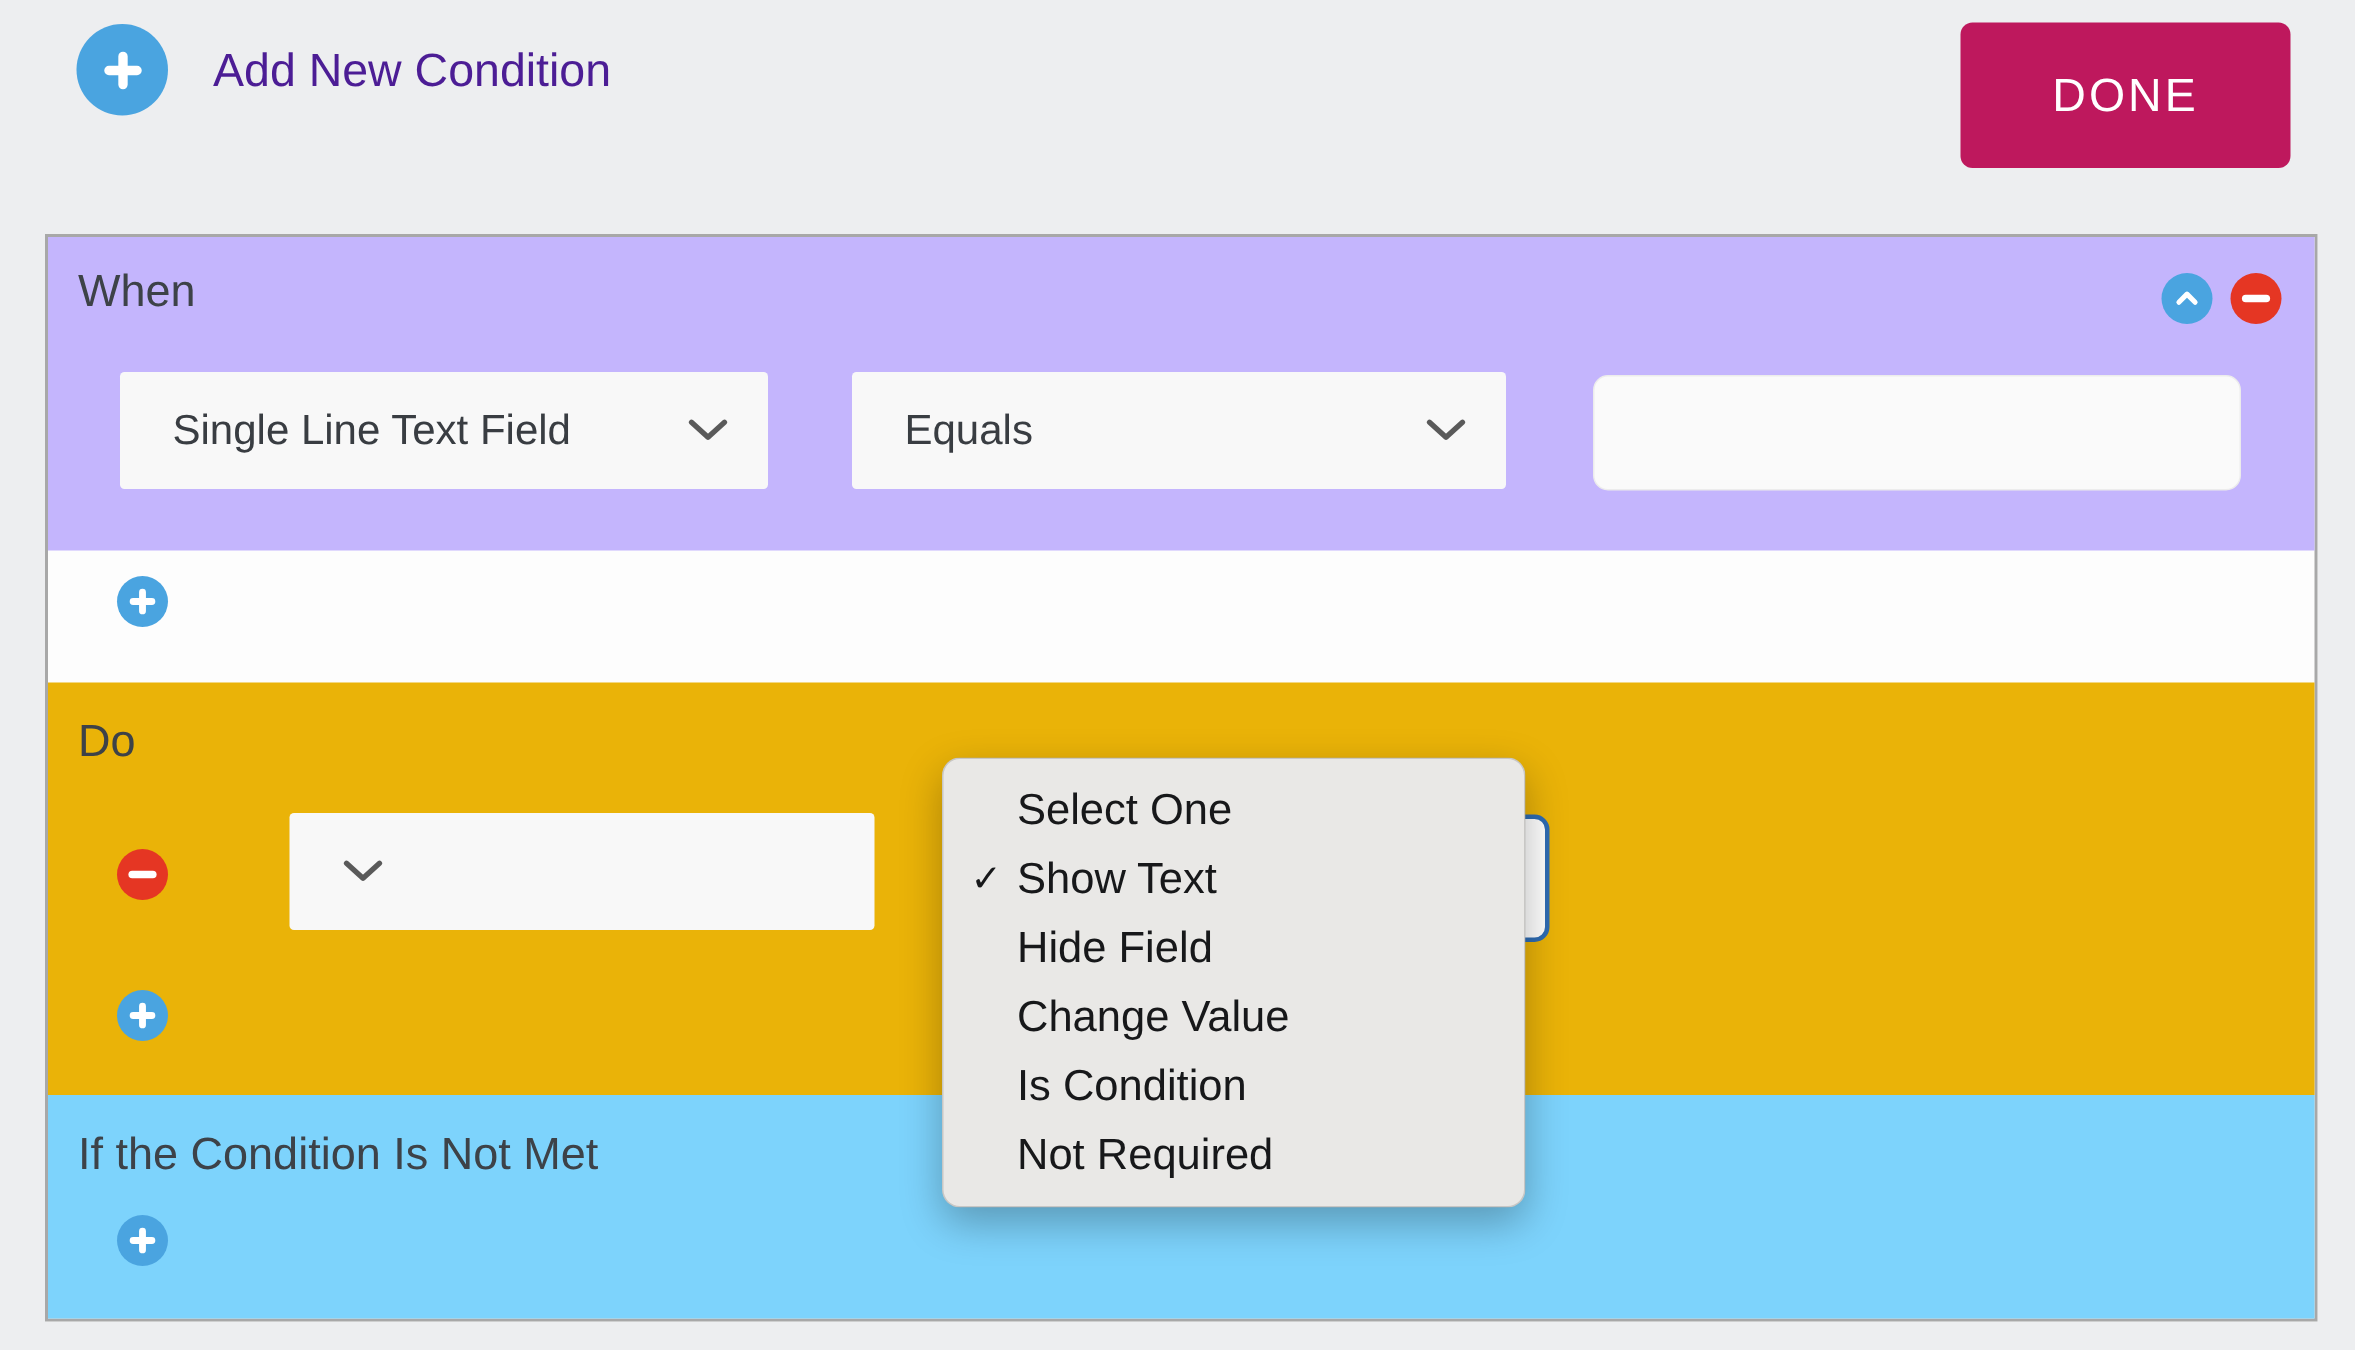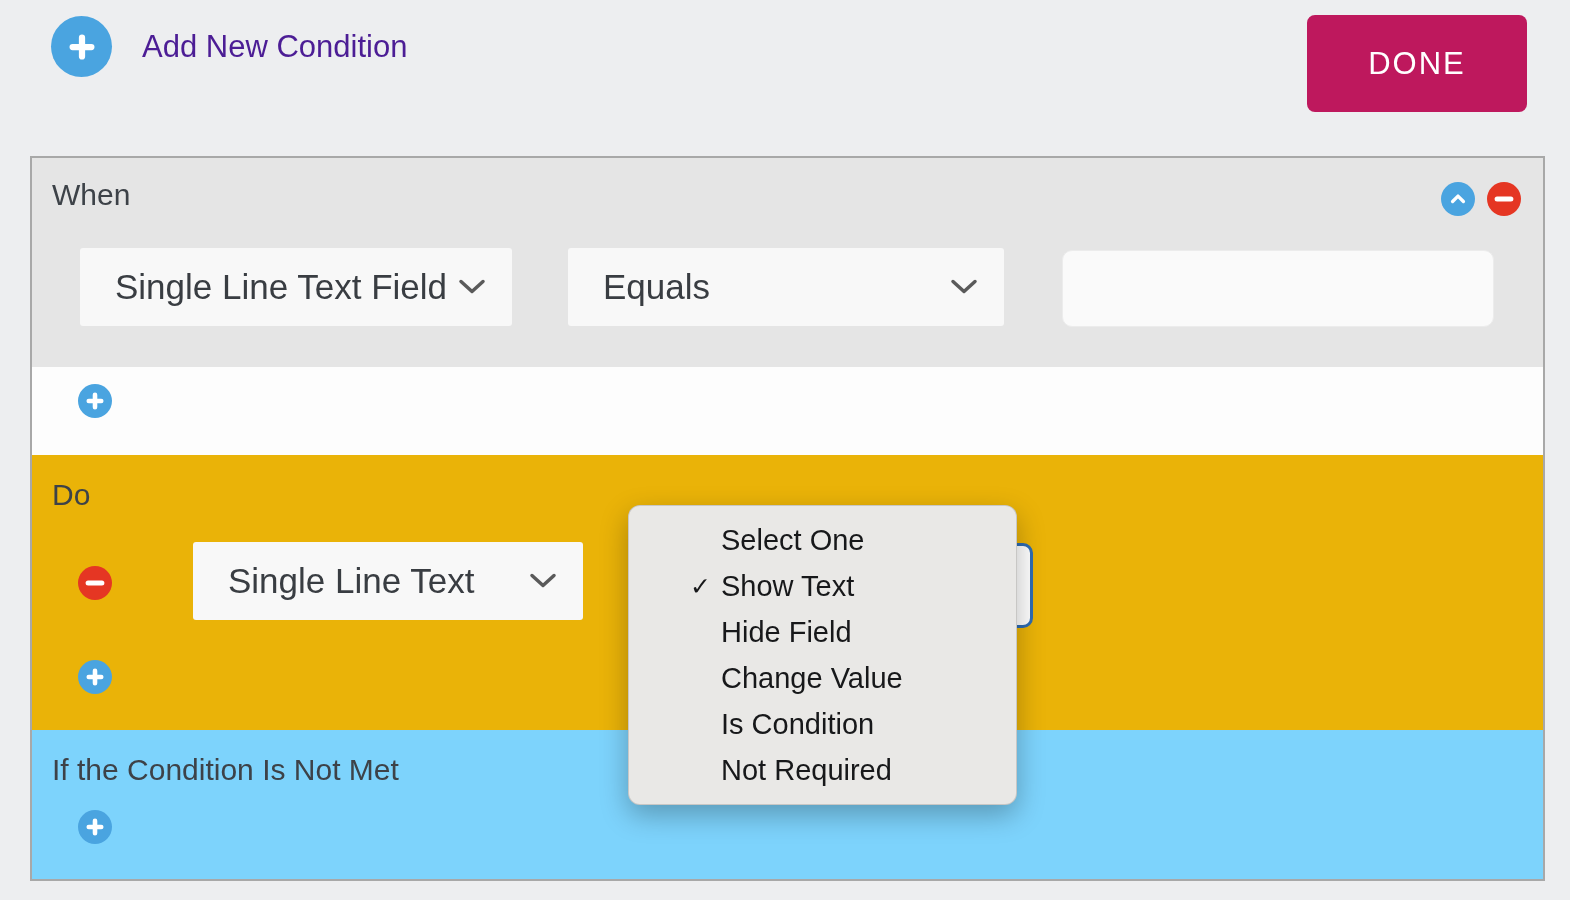--- a/index.html
+++ b/index.html
@@ -22,31 +22,31 @@
     background:#be185d;border:none;border-radius:8px;color:#ffffff;
     font-size:31px;letter-spacing:2px;cursor:pointer;
     font-family:"Liberation Sans","DejaVu Sans",sans-serif;
   }
   
   .panel{
     position:absolute;left:30px;top:156px;width:1515px;height:725px;
     border:2px solid #a8a8a8;box-sizing:border-box;background:#fdfdfd;
   }
   .section{position:absolute;left:0;width:1511px;}
-  .sec-when{top:0;height:209px;background:#e5e5e5;}
+  .sec-when{top:0;height:209px;background:#c4b5fd;}
   .sec-do{top:297px;height:275px;background:#eab308;}
   .sec-if{top:572px;height:149px;background:#7dd3fc;}
   .sec-label{position:absolute;font-size:30px;color:#3d4248;}
   
   .selbox{
     position:absolute;height:78px;background:#f8f8f8;border-radius:3px;
     display:flex;align-items:center;justify-content:space-between;
     padding:0 26px 0 35px;box-sizing:border-box;cursor:pointer;
   }
-  .selbox .val{font-size:35px;color:#393d42;}
+  .selbox .val{font-size:28px;color:#393d42;}
   .text-input{
     position:absolute;height:77px;background:#fafafa;border:1px solid #ececec;
     border-radius:10px;box-sizing:border-box;font-size:28px;color:#393d42;
     padding:0 20px;outline:none;
   }
   
   .focus-box{
     position:absolute;background:#ffffff;border:3px solid #2e6cb3;
     border-radius:10px;box-sizing:border-box;cursor:pointer;z-index:1;
   }
@@ -132,31 +132,30 @@
 
     <button class="circle-btn circle-sm circle-red icon-abs" style="left:46px;top:111px;">
       <span style="display:flex;">
         <svg width="22" height="22" viewBox="0 0 24 24">
             <path d="M4.5 12h15" stroke="#ffffff" stroke-width="5.5" stroke-linecap="round" fill="none"></path>
           </svg>
       </span>
     </button>
 
     <div class="selbox" style="left:161px;top:87px;width:390px;">
-      <span class="val">Single Line Text</span>
       <span style="display:flex;">
         <svg width="28" height="18" viewBox="0 0 28 18">
             <path d="M3 3.5 14 13.5 25 3.5" stroke="#5a5a5a" stroke-width="3.5" stroke-linecap="round" stroke-linejoin="round" fill="none"></path>
           </svg>
       </span>
     </div>
 
     <div class="focus-box" style="left:596px;top:88px;width:405px;height:85px;"></div>
 
-    <div class="menu" style="left:596px;top:50px;padding-left:43px;">
+    <div class="menu" style="left:596px;top:50px;">
       <div class="menu-item">
         <span class="check"></span>
         <span class="mlabel">Select One</span>
       </div>
       <div class="menu-item">
         <span class="check">✓</span>
         <span class="mlabel">Show Text</span>
       </div>
       <div class="menu-item">
         <span class="check"></span>

